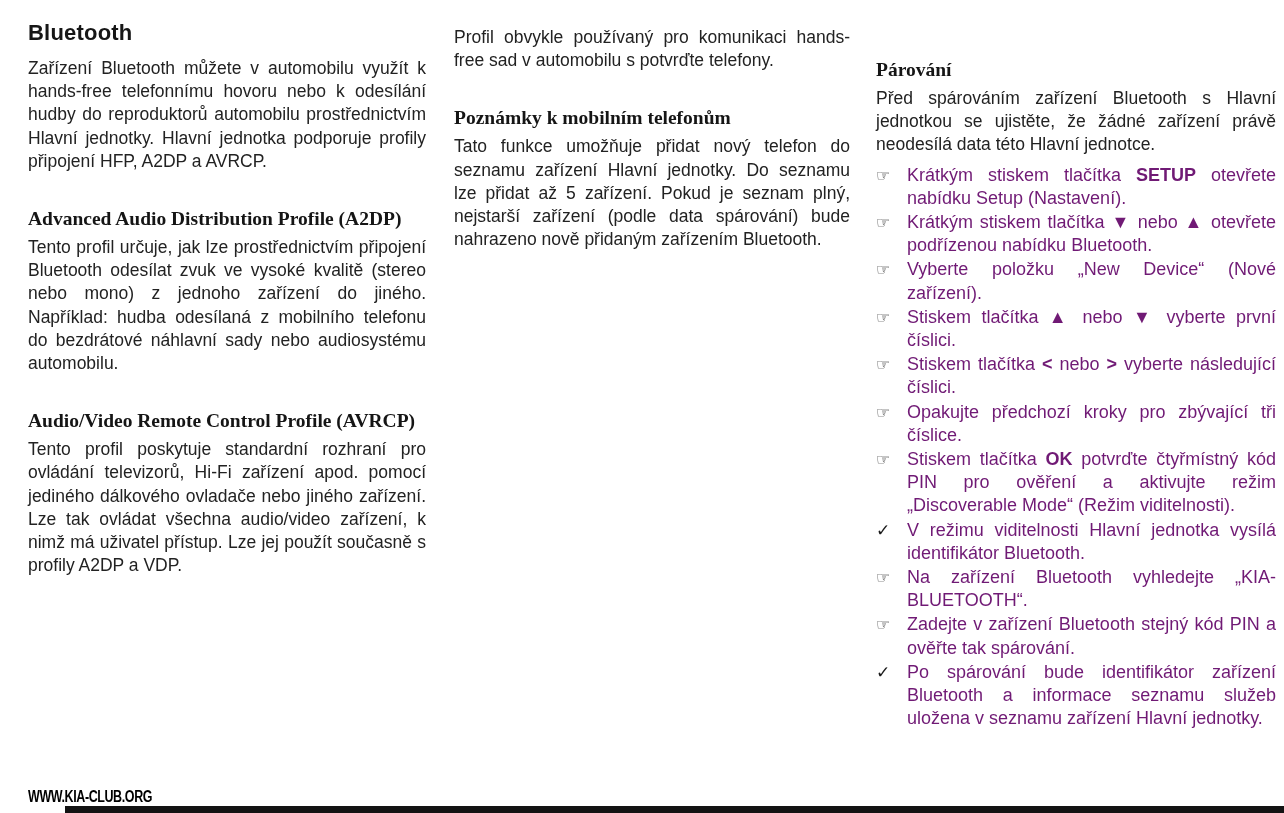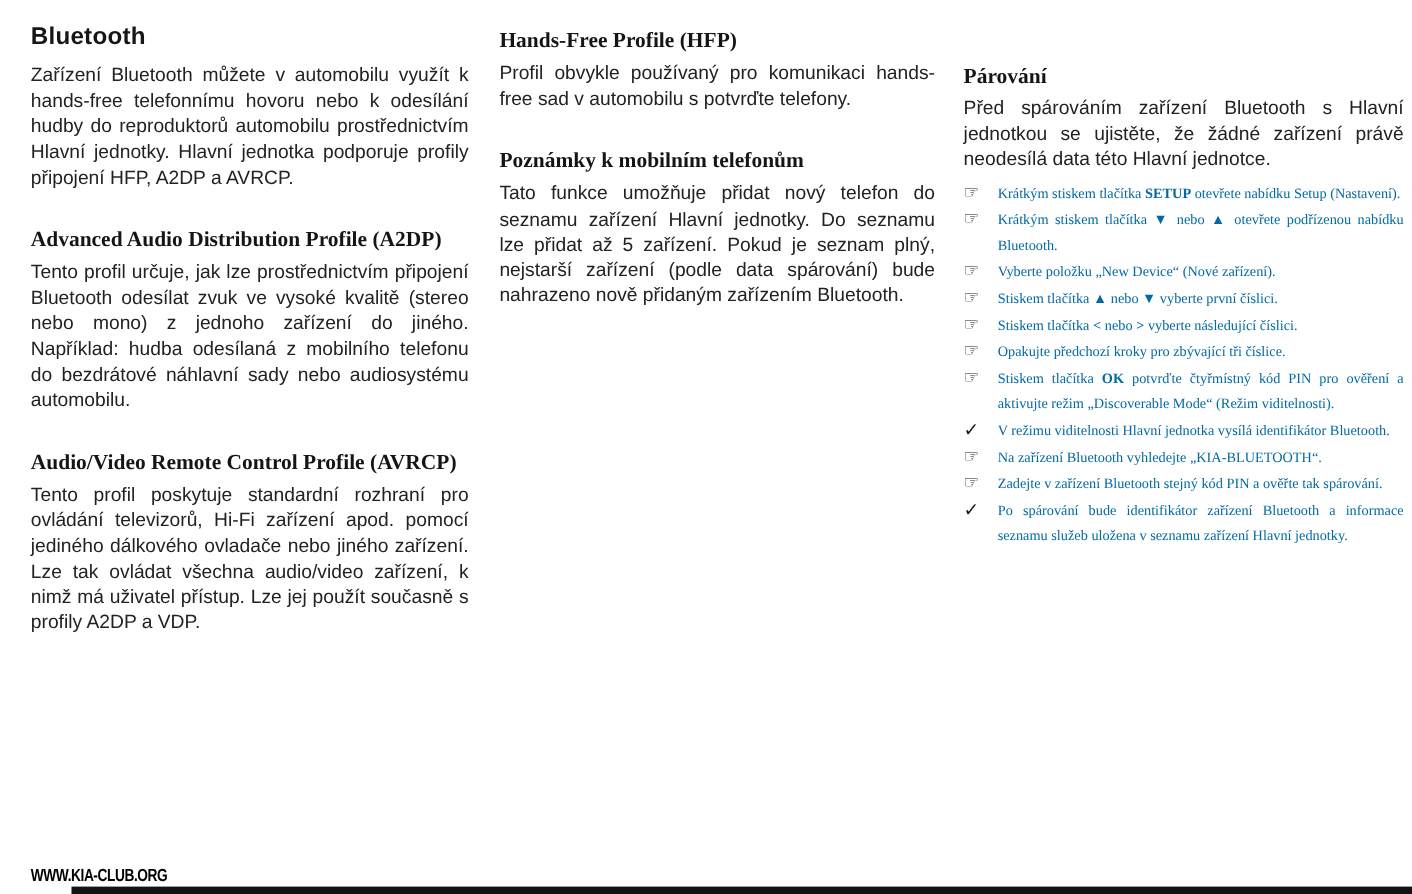--- a/index.html
+++ b/index.html
@@ -63,25 +63,24 @@
   }
   ul.steps .marker {
     flex: 0 0 31px;
     font-size: 16px;
     line-height: 23.2px;
     color: #1a1a1a;
   }
   ul.steps .marker.check { font-size: 17px; }
   ul.steps .step-text {
     flex: 1;
-    font-size: 13px;
+    font-size: 18px;
     line-height: 23.2px;
     text-align: justify;
-    color: #0369a1;
-    font-family: Liberation Serif, serif;
+    color: #701a75;
   }
   .b { font-weight: bold; }
 
   .watermark {
     position: absolute;
     left: 28px;
     bottom: 7px;
     font-weight: bold;
     font-size: 16px;
     letter-spacing: -0.5px;
@@ -109,21 +108,20 @@
     <p class="body-text intro">Zařízení Bluetooth můžete v automobilu využít k hands-free telefonnímu hovoru nebo k odesílání hudby do reproduktorů automobilu prostřednictvím Hlavní jednotky. Hlavní jednotka podporuje profily připojení HFP, A2DP a AVRCP.</p>
 
     <h2 class="section-heading">Advanced Audio Distribution Profile (A2DP)</h2>
     <p class="body-text">Tento profil určuje, jak lze prostřednictvím připojení Bluetooth odesílat zvuk ve vysoké kvalitě (stereo nebo mono) z jednoho zařízení do jiného. Například: hudba odesílaná z mobilního telefonu do bezdrátové náhlavní sady nebo audiosystému automobilu.</p>
 
     <h2 class="section-heading">Audio/Video Remote Control Profile (AVRCP)</h2>
     <p class="body-text">Tento profil poskytuje standardní rozhraní pro ovládání televizorů, Hi-Fi zařízení apod. pomocí jediného dálkového ovladače nebo jiného zařízení. Lze tak ovládat všechna audio/video zařízení, k nimž má uživatel přístup. Lze jej použít současně s profily A2DP a VDP.</p>
   </div>
 
   <div class="col col-mid">
-    <h2 class="section-heading first">Hands-Free Profile (HFP)</h2>
     <p class="body-text">Profil obvykle používaný pro komunikaci hands-free sad v automobilu s potvrďte telefony.</p>
 
     <h2 class="section-heading">Poznámky k mobilním telefonům</h2>
 
     <p class="body-text">Tato funkce umožňuje přidat nový telefon do seznamu zařízení Hlavní jednotky. Do seznamu lze přidat až 5 zařízení. Pokud je seznam plný, nejstarší zařízení (podle data spárování) bude nahrazeno nově přidaným zařízením Bluetooth.</p>
   </div>
 
   <div class="col col-right">
     <h2 class="section-heading first">Párování</h2>
     <p class="body-text">Před spárováním zařízení Bluetooth s Hlavní jednotkou se ujistěte, že žádné zařízení právě neodesílá data této Hlavní jednotce.</p>

